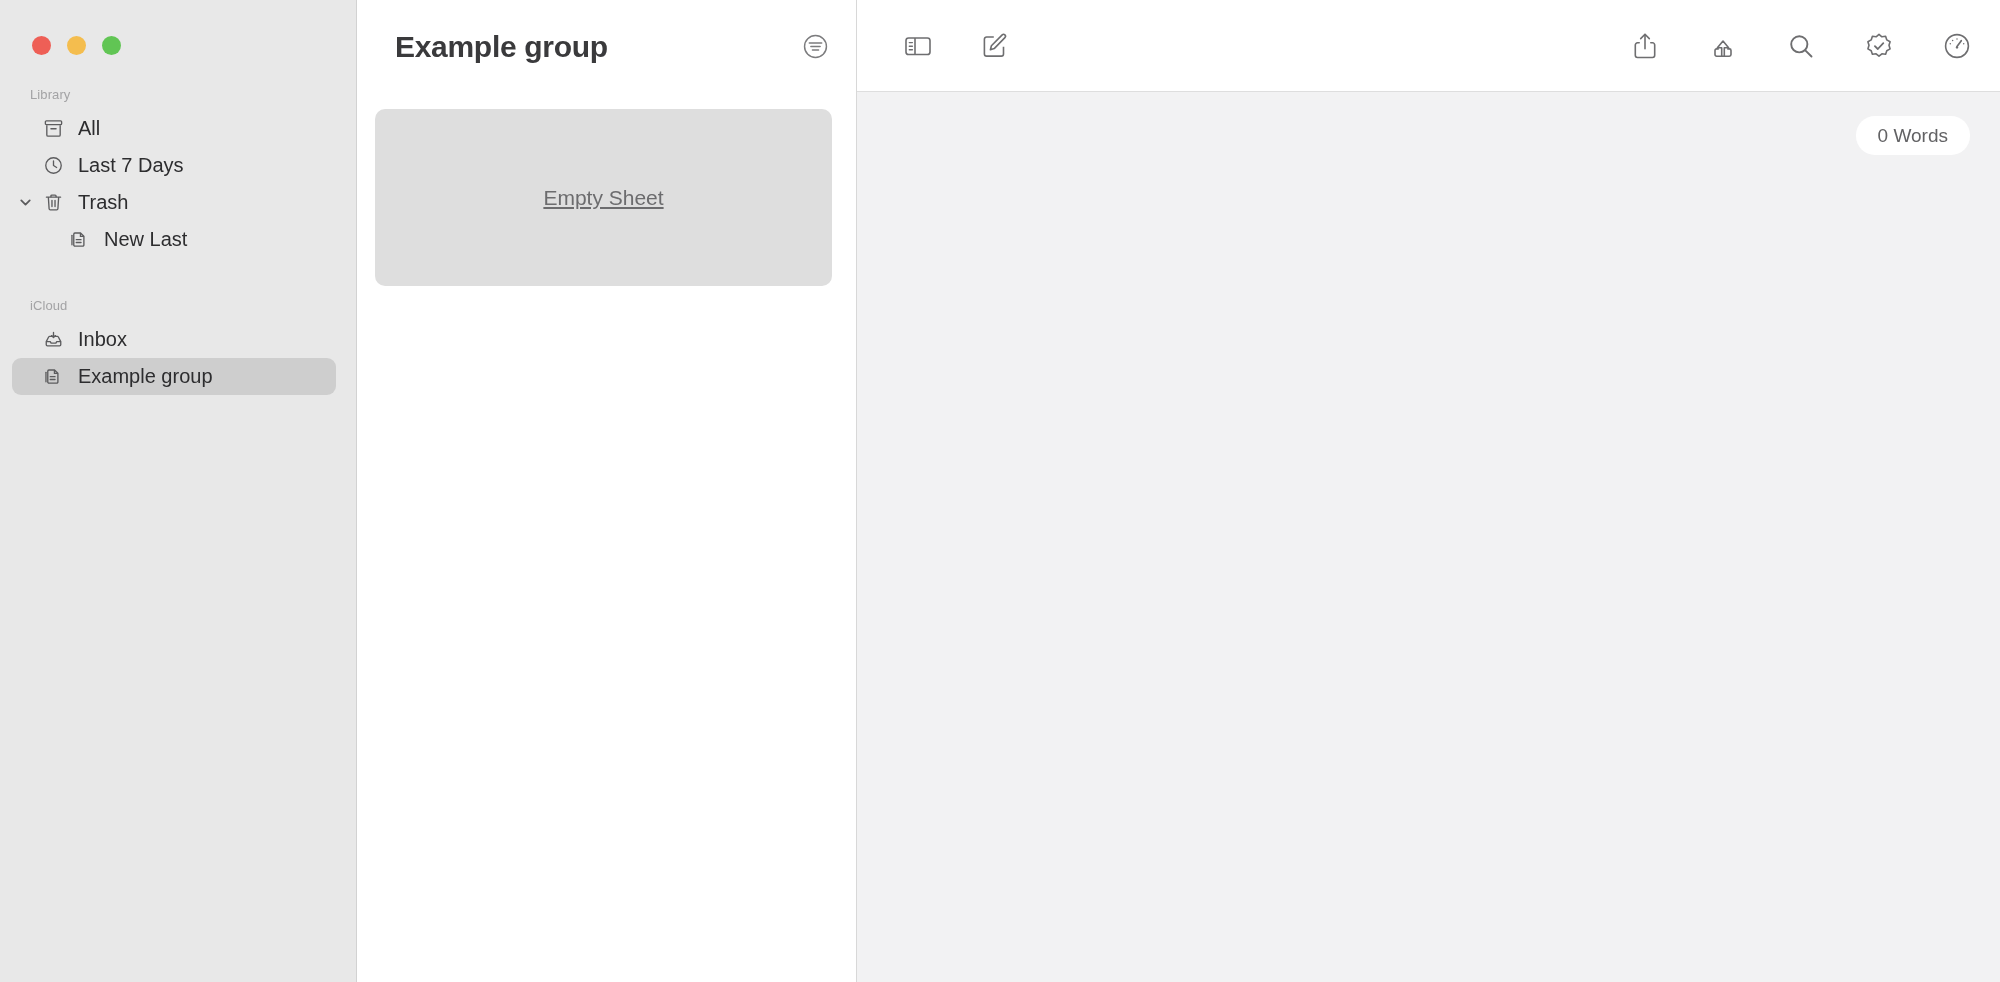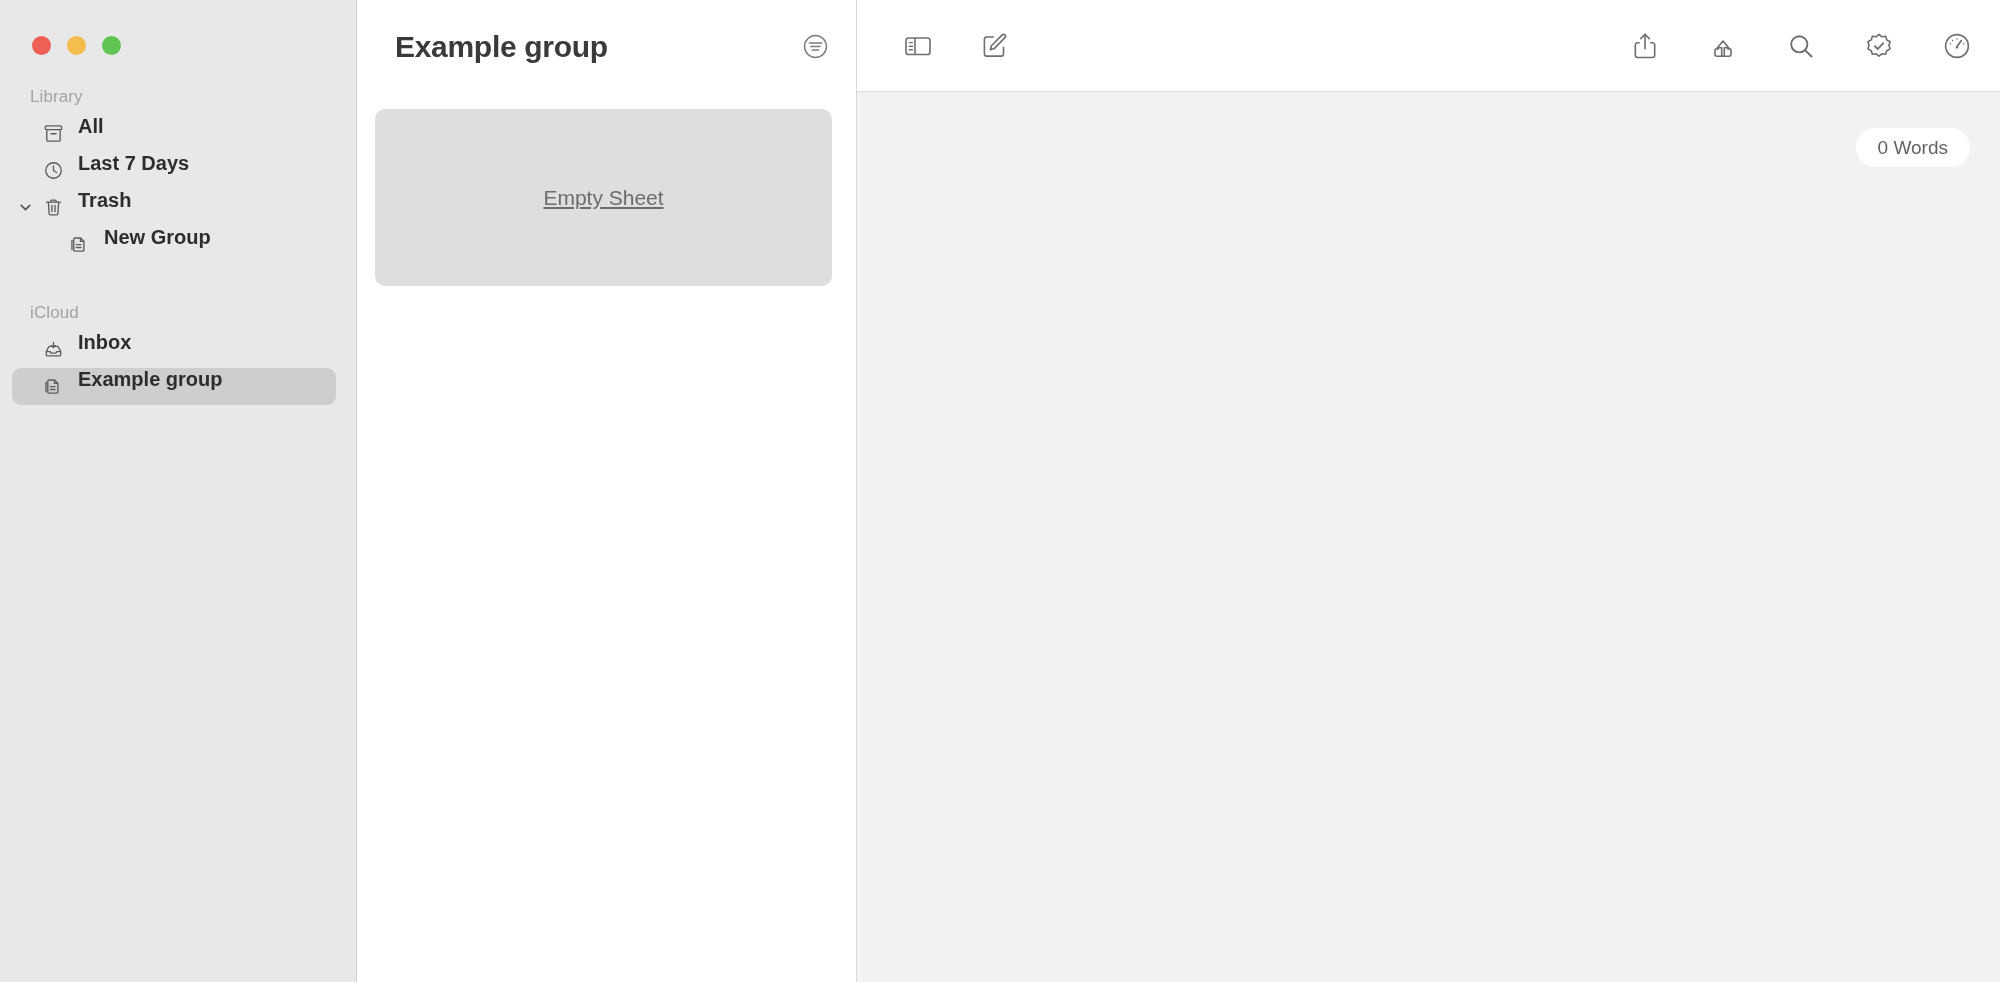--- a/index.html
+++ b/index.html
@@ -28,38 +28,38 @@
     display: flex;
     gap: 16px;
     padding: 36px 0 0 32px;
   }
   .light { width: 19px; height: 19px; border-radius: 50%; }
   .light.red    { background: #EE5F56; }
   .light.yellow { background: #F4BD4E; }
   .light.green  { background: #61C554; }
 
   .section-header {
-    font-size: 17px;
+    font-size: 13px;
     color: #A3A3A5;
     font-weight: 400;
     padding: 0 0 0 30px;
     margin-top: 32px;
     margin-bottom: 8px;
     letter-spacing: .1px;
   }
   .section-header.icloud { margin-top: 40px; }
 
   .row {
     display: flex;
+    align-items: center;
     height: 37px;
     margin: 0 20px 0 12px;
     border-radius: 9px;
     padding-left: 0;
     position: relative;
-    font-weight: bold;
   }
   .row.selected { background: #CECECE; }
   .row .twisty {
     width: 26px;
     flex: 0 0 26px;
     display: flex;
     align-items: center;
     justify-content: center;
     color: #5B5B5D;
   }
@@ -154,21 +154,21 @@
   }
   .tb-btn svg { display: block; }
 
   .editor-body {
     flex: 1 1 auto;
     position: relative;
     background: #F2F2F3;
   }
   .wordcount {
     position: absolute;
-    top: 36px;
+    top: 24px;
     right: 30px;
     background: #FFFFFF;
     border-radius: 19px;
     height: 39px;
     padding: 0 22px;
     display: flex;
     align-items: center;
     font-size: 19px;
     color: #626264;
   }
@@ -231,21 +231,21 @@
     <div class="row child">
       <span class="twisty"></span>
       <span class="ico">
         <svg width="21" height="21" viewBox="0 0 22 22" fill="none" stroke="currentColor" stroke-width="1.4">
           <path d="M6.2 4.2H12l3.6 3.5v9.1a1.2 1.2 0 0 1-1.2 1.2H6.2A1.2 1.2 0 0 1 5 16.8V5.4a1.2 1.2 0 0 1 1.2-1.2z"></path>
           <path d="M12 4.2v3.5h3.6"></path>
           <path d="M3.1 6.6v9.9" stroke-linecap="round"></path>
           <path d="M7.6 11.2h5M7.6 14.1h5" stroke-linecap="round"></path>
         </svg>
       </span>
-      <span class="label">New Group</span>
+      <span class="label">New Last</span>
     </div>
 
     <div class="section-header icloud">iCloud</div>
 
     <div class="row">
       <span class="twisty"></span>
       <span class="ico">
         <svg width="21" height="21" viewBox="0 0 22 22" fill="none" stroke="currentColor" stroke-width="1.4">
           <path d="M3.4 13.2 5.9 8.4a1.2 1.2 0 0 1 1.1-.7h8a1.2 1.2 0 0 1 1.1.7l2.5 4.8" stroke-linejoin="round"></path>
           <path d="M3.4 13.2h4.2l.9 1.6h5l.9-1.6h4.2v3.3a1.2 1.2 0 0 1-1.2 1.2H4.6a1.2 1.2 0 0 1-1.2-1.2z" stroke-linejoin="round"></path>

